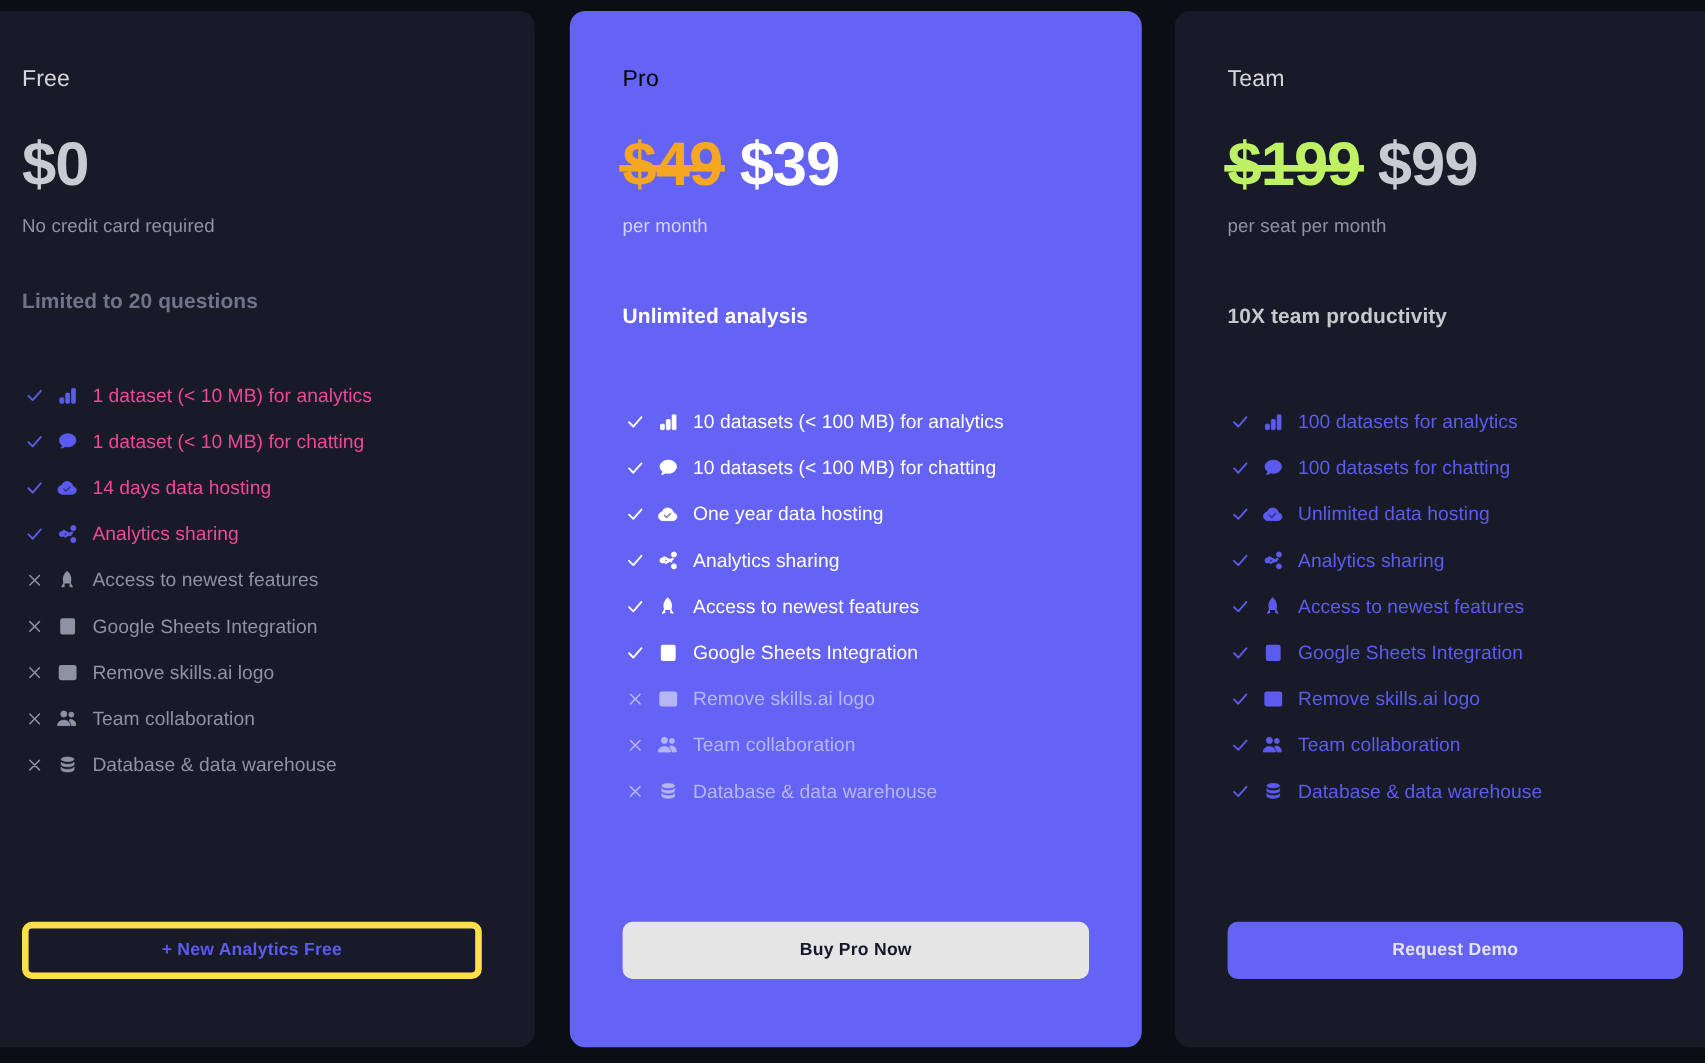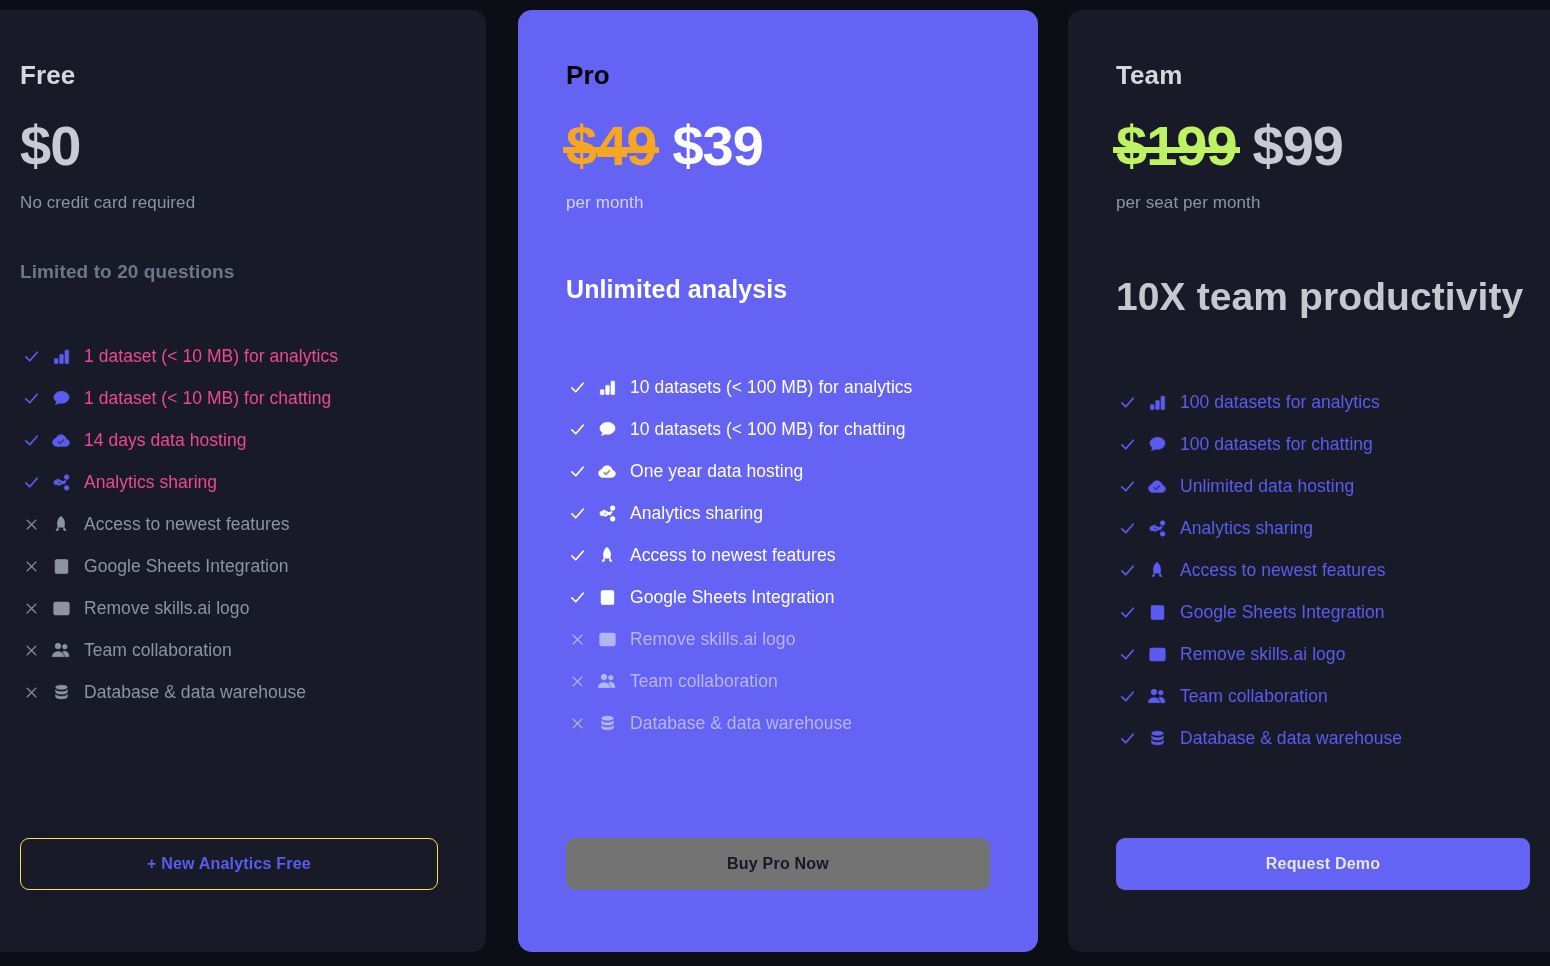--- a/index.html
+++ b/index.html
@@ -47,24 +47,24 @@
   }
 
   .card-team {
     left: 1068px;
     width: 510px;
     background: #181b27;
   }
 
   
   .plan-name {
-    font-size: 26px;
-    font-weight: bold;
+    font-size: 21px;
+    font-weight: normal;
     letter-spacing: 0.1px;
-    margin-bottom: 22px;
+    margin-bottom: 32px;
   }
   .card-free .plan-name  { color: #d5d7dd; }
   .card-pro  .plan-name  { color: #000000; }
   .card-team .plan-name  { color: #d5d7dd; }
 
   
   .price-row {
     display: flex;
     align-items: baseline;
     gap: 16px;
@@ -114,26 +114,26 @@
   .tagline {
     font-weight: bold;
     letter-spacing: 0.1px;
   }
   .card-free .tagline {
     font-size: 19px;
     color: #6f748a;
     margin-top: 48px;
   }
   .card-pro .tagline {
-    font-size: 25px;
+    font-size: 19px;
     color: #ffffff;
     margin-top: 62px;
   }
   .card-team .tagline {
-    font-size: 39px;
+    font-size: 19px;
     color: #c6c8cf;
     margin-top: 62px;
   }
 
   
   .features {
     list-style: none;
     margin-top: 50px;
   }
   .card-free .features { margin-top: 52px; }
@@ -202,25 +202,25 @@
     font-weight: bold;
     letter-spacing: 0.2px;
     cursor: pointer;
     border: none;
     width: 100%;
     font-family: "Liberation Sans", sans-serif;
   }
 
   .cta-free {
     background: transparent;
-    border: 1px solid #fde047;
+    border: 6px solid #fde047;
     color: #5b5bf0;
   }
   .cta-pro {
-    background: #737373;
+    background: #e5e5e5;
     color: #16182a;
   }
   .cta-team {
     background: #6563f4;
     color: #e5e5e5;
   }
 </style>
 </head>
 <body>
 

